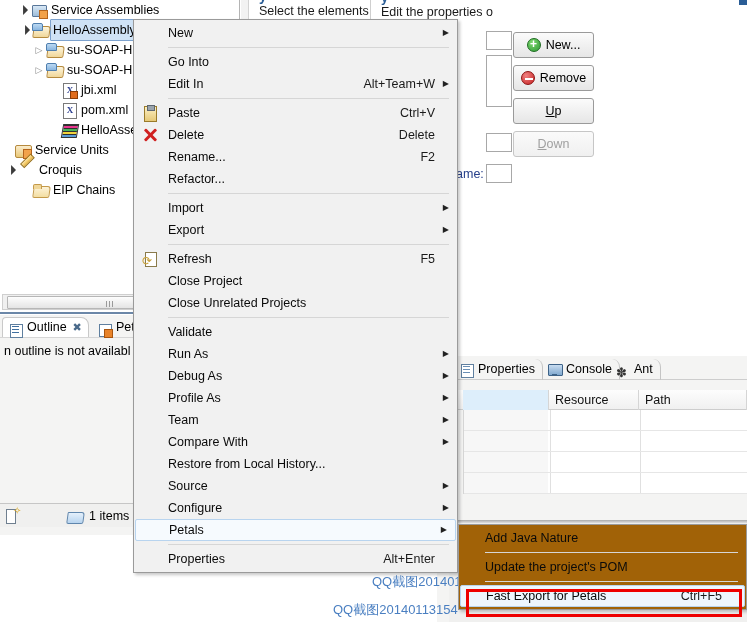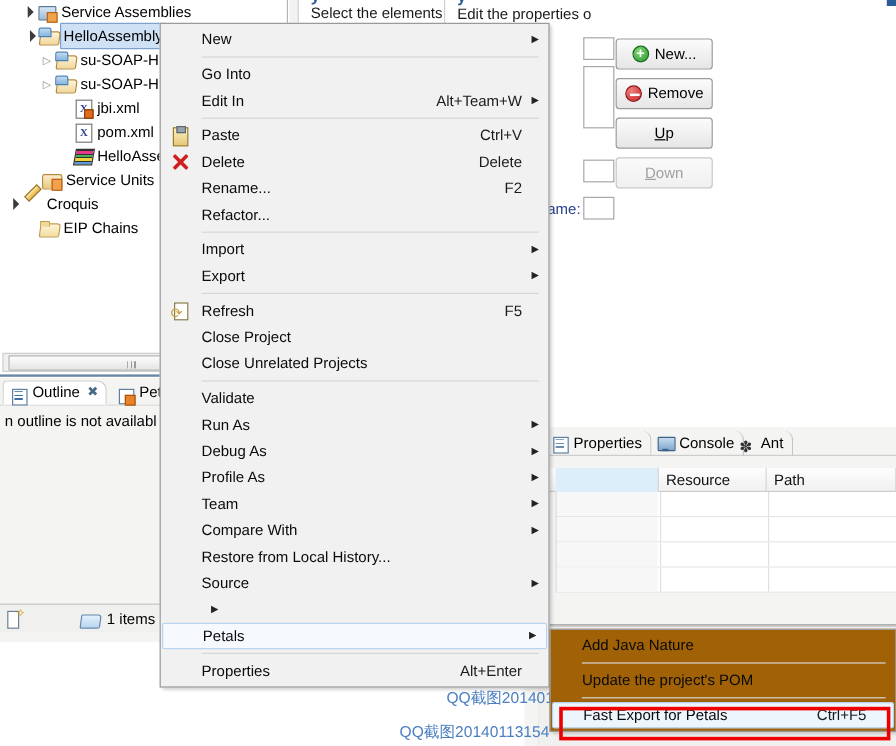--- a/index.html
+++ b/index.html
@@ -350,21 +350,21 @@
         <div class="tree-row" style="padding-left: 46px;">
           <span class="arrow none"></span>
           <span class="ticon ic-xml"></span>
           <span class="tree-label">pom.xml</span>
         </div>
         <div class="tree-row" style="padding-left: 46px;">
           <span class="arrow none"></span>
           <span class="ticon ic-stack"></span>
           <span class="tree-label">HelloAssem</span>
         </div>
-        <div class="tree-row" style="padding-left: 20px;">
+        <div class="tree-row" style="padding-left: 0;">
           <span class="arrow none"></span>
           <span class="ticon ic-folder-closed"></span>
           <span class="tree-label">Service Units</span>
         </div>
         <div class="tree-row" style="padding-left: 4px;">
           <span class="arrow open"></span>
           <span class="ticon ic-pencil"></span>
           <span class="tree-label">Croquis</span>
         </div>
         <div class="tree-row" style="padding-left: 18px;">
@@ -611,20 +611,21 @@
         </div>
         <div class="mi">
           <span class="lbl">Restore from Local History...</span>
           <span class="sub"></span>
         </div>
         <div class="mi">
           <span class="lbl">Source</span>
           <span class="sub">▶</span>
         </div>
         <div class="mi">
+          <span class="lbl">Configure</span>
           <span class="sub">▶</span>
         </div>
         <div class="mi hl">
           <span class="lbl">Petals</span>
           <span class="sub">▶</span>
         </div>
         <div class="msep"></div>
         <div class="mi">
           <span class="lbl">Properties</span>
           <span class="acc">Alt+Enter</span>

